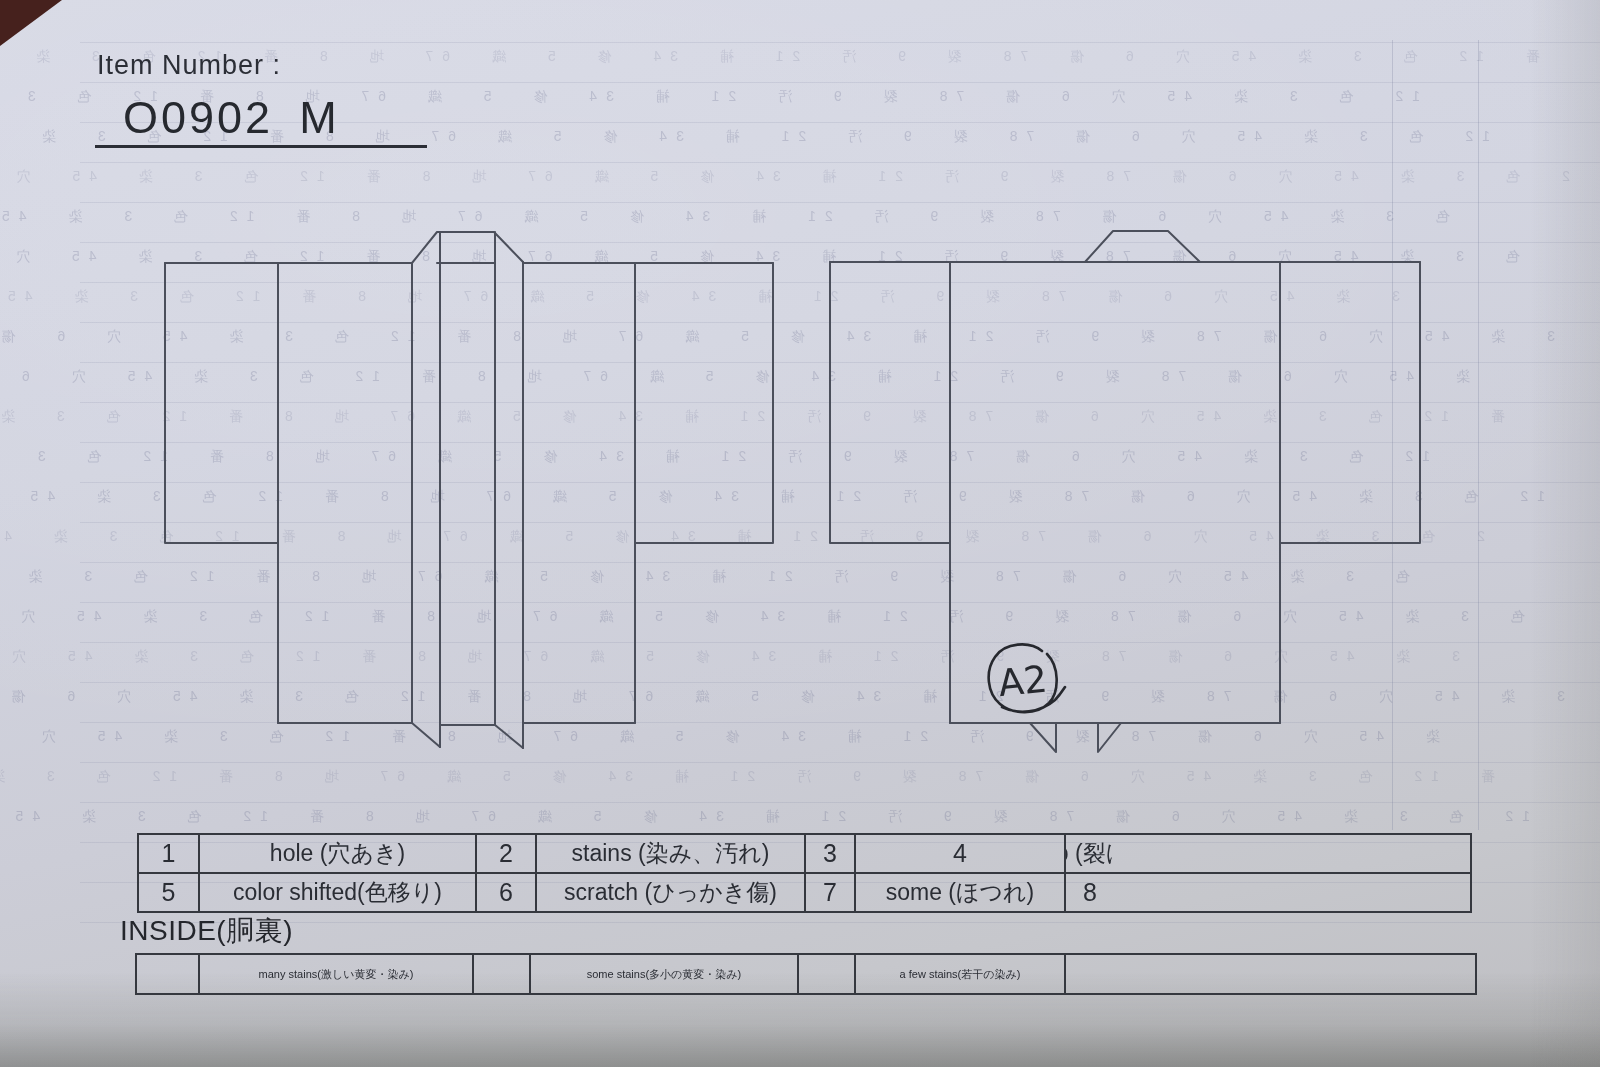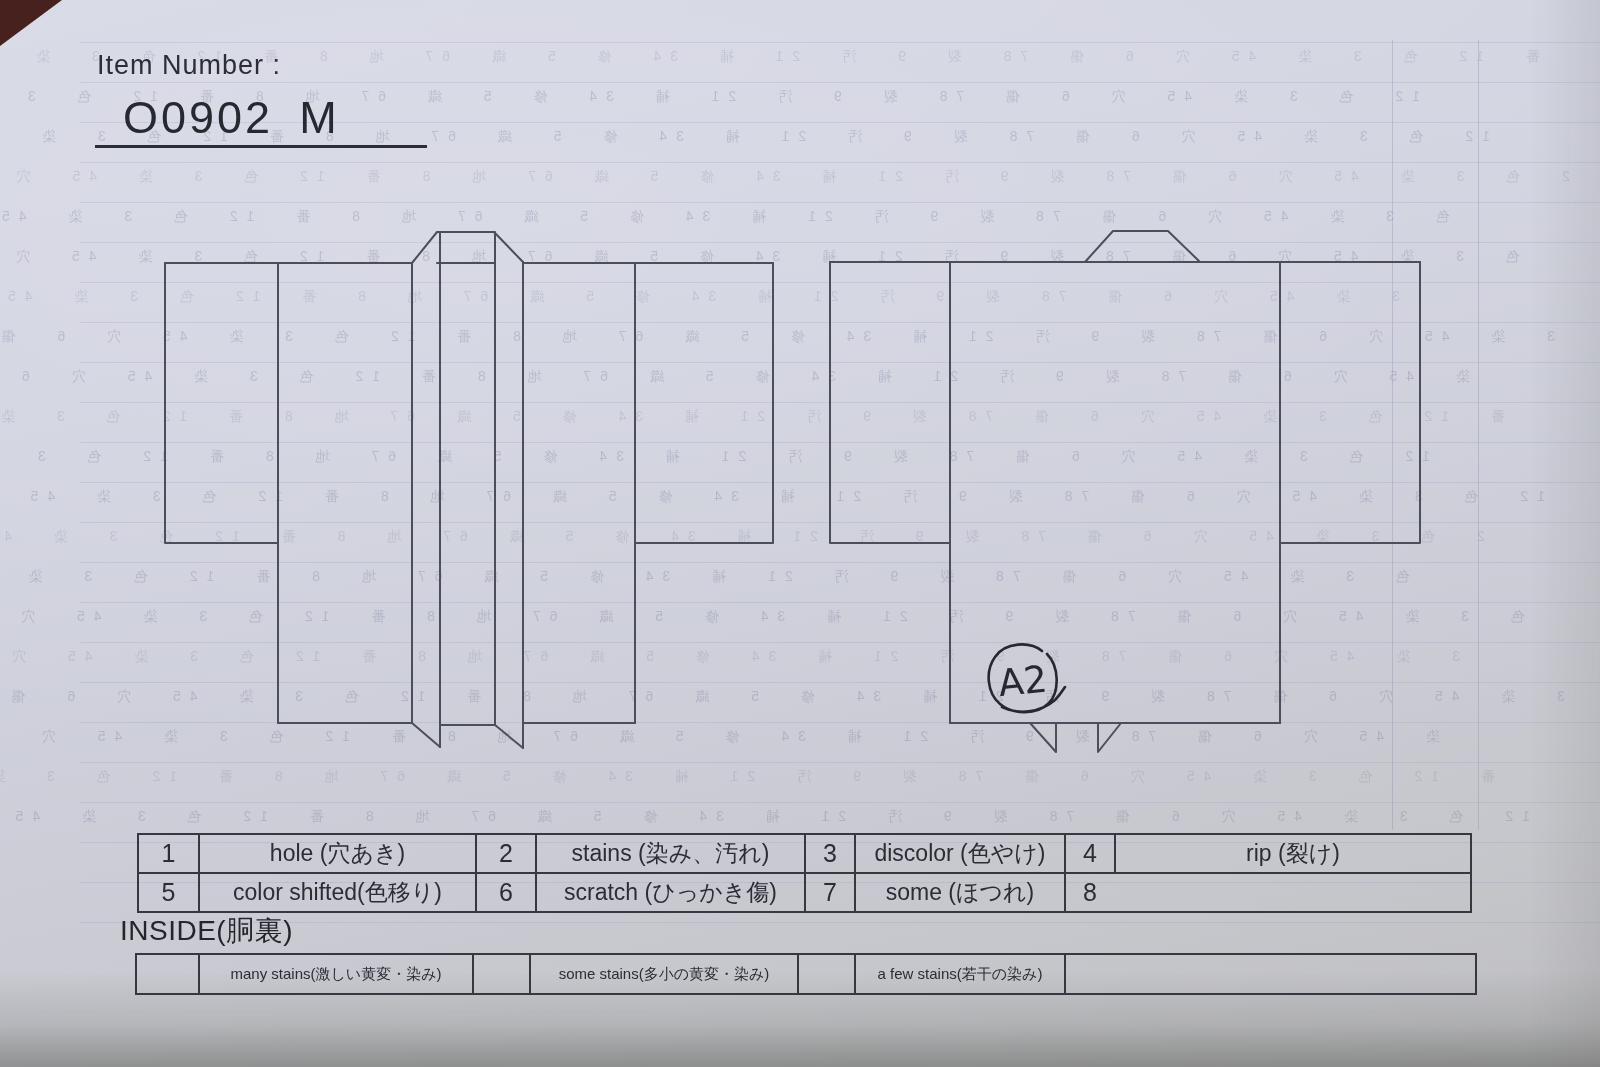--- a/index.html
+++ b/index.html
@@ -47,21 +47,21 @@
   .lrow + .lrow{border-top:2px solid #35383f;}
   .cell{display:flex;align-items:center;justify-content:center;color:#2a2d34;white-space:nowrap;overflow:hidden;}
   .lrow .cell + .cell{border-left:2px solid #35383f;}
   .lrow .num{font-size:25px;}
   .lrow .lab{font-size:23px;}
 
   
   .inside-title{position:absolute;left:108px;top:912px;font-size:28px;color:#24262c;letter-spacing:.5px;margin-left:12px;}
   .inside{position:absolute;left:135px;top:953px;width:1338px;border:2px solid #35383f;}
   .irow{display:grid;grid-template-columns:61px 274px 57px 268px 57px 210px 50px auto;height:38px;}
-  .irow .cell{font-size:15px;}
+  .irow .cell{font-size:11px;}
   .irow .cell + .cell{border-left:2px solid #35383f;}
 </style>
 </head>
 <body>
 
 <div class="page">
 
   <div class="rules"></div>
   <div class="vline" style="left:1392px"></div>
   <div class="vline" style="left:1478px"></div>
@@ -130,21 +130,20 @@
     </g>
   </svg>
 
   <div class="legend">
     <div class="lrow">
       <div class="cell num">1</div>
       <div class="cell lab">hole (穴あき)</div>
       <div class="cell num">2</div>
       <div class="cell lab">stains (染み、汚れ)</div>
       <div class="cell num">3</div>
-      <div class="cell lab">discolor (色やけ)</div>
       <div class="cell num">4</div>
       <div class="cell lab">rip (裂け)</div>
     </div>
     <div class="lrow">
       <div class="cell num">5</div>
       <div class="cell lab">color shifted(色移り)</div>
       <div class="cell num">6</div>
       <div class="cell lab">scratch (ひっかき傷)</div>
       <div class="cell num">7</div>
       <div class="cell lab">some (ほつれ)</div>

